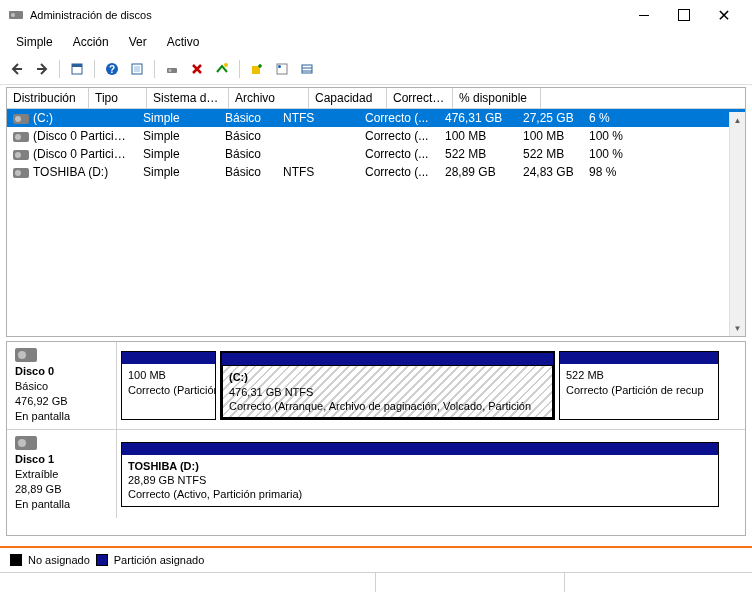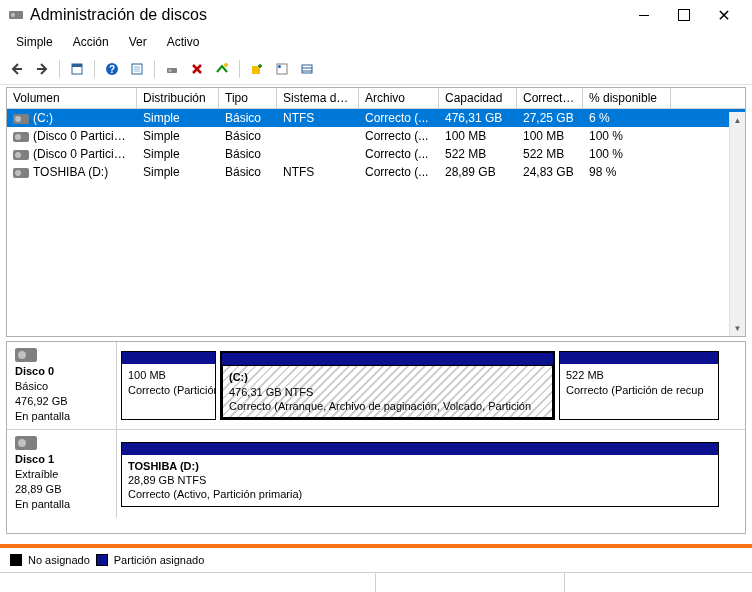--- a/index.html
+++ b/index.html
@@ -1,20 +1,20 @@
 <!DOCTYPE html>
 <html><head>
 <meta charset="utf-8">
 <style>
 * { box-sizing: border-box; margin: 0; padding: 0; }
 body { font-family: "Segoe UI", Tahoma, sans-serif; font-size: 12px; background: #fff; width: 752px; height: 592px; overflow: hidden; display: flex; flex-direction: column; }
 
 .titlebar { display: flex; align-items: center; height: 30px; padding: 0 8px; }
 .titlebar .icon { width: 16px; height: 16px; margin-right: 6px; display: inline-flex; }
-.titlebar .title { flex: 1; font-size: 16px; }
+.titlebar .title { flex: 1; font-size: 11px; }
 .titlebar .win-controls { display: flex; }
 .titlebar .win-btn { width: 40px; height: 28px; display: flex; align-items: center; justify-content: center; font-size: 14px; cursor: default; }
 .titlebar .win-btn.min::before { content: ""; width: 10px; height: 1px; background: #000; }
 .titlebar .win-btn.max::before { content: ""; width: 10px; height: 10px; border: 1px solid #000; }
 .titlebar .win-btn.close { font-size: 16px; }
 
 .menubar { display: flex; padding: 2px 6px 4px; font-size: 12px; }
 .menubar .menu-item { padding: 3px 10px; cursor: default; }
 
 .toolbar { display: flex; align-items: center; padding: 2px 6px 4px; gap: 3px; border-bottom: 1px solid #e0e0e0; }
@@ -42,21 +42,21 @@
 .disk-info .disk-ico::after { content: ""; position: absolute; left: 3px; top: 3px; width: 8px; height: 8px; background: #c0c0c0; border-radius: 50%; }
 .disk-info b { font-weight: 600; }
 .disk-parts { flex: 1; display: flex; padding: 4px; gap: 4px; }
 .part { border: 1px solid #000; display: flex; flex-direction: column; font-size: 11px; line-height: 1.3; overflow: hidden; }
 .part .bar { height: 12px; background: #0b108e; }
 .part .body { padding: 4px 6px; flex: 1; overflow: hidden; white-space: nowrap; }
 .part.selected .body { background: repeating-linear-gradient(135deg, #fff 0 4px, #d0d0d0 4px 6px); border: 1px solid #000; }
 .part.selected { border: 2px solid #000; }
 .part .body b { font-weight: 600; }
 
-.legend { padding: 6px 10px; border-top: 4px solid #f97316; font-size: 11px; display:flex; align-items:center; gap:6px;margin-top:8px; }
+.legend { padding: 6px 10px; border-top: 2px solid #f97316; font-size: 11px; display:flex; align-items:center; gap:6px;margin-top:8px; }
 .legend .sw { width: 12px; height: 12px; display: inline-block; border:1px solid #000; }
 .legend .sw.black { background:#000; }
 .legend .sw.blue { background:#0b108e; }
 
 .statusbar { display:flex; border-top:1px solid #d0d0d0; height:20px; }
 .statusbar .seg { border-left:1px solid #d0d0d0; flex:1; }
 .statusbar .seg:first-child { flex:2; border-left:none; }
 
 svg { display:block; }
 
@@ -155,21 +155,20 @@
   <div class="tbtn">
       <svg width="14" height="14" viewBox="0 0 14 14">
         <rect x="2" y="3" width="10" height="8" fill="none" stroke="#2a6099"></rect>
         <path d="M2 6 H12 M2 9 H12" stroke="#2a6099"></path>
       </svg>
     </div>
 </div>
 
 <div class="volumes-pane">
   <div class="vol-header">
-    <div class="col c0">Volumen</div>
     <div class="col c1">Distribución</div>
     <div class="col c2">Tipo</div>
     <div class="col c3">Sistema de ...</div>
     <div class="col c4">Archivo</div>
     <div class="col c5">Capacidad</div>
     <div class="col c6">Correcto ...</div>
     <div class="col c7">% disponible</div>
   </div>
   <div class="vol-rows" id="vol-rows">
       <div class="vol-row selected">

